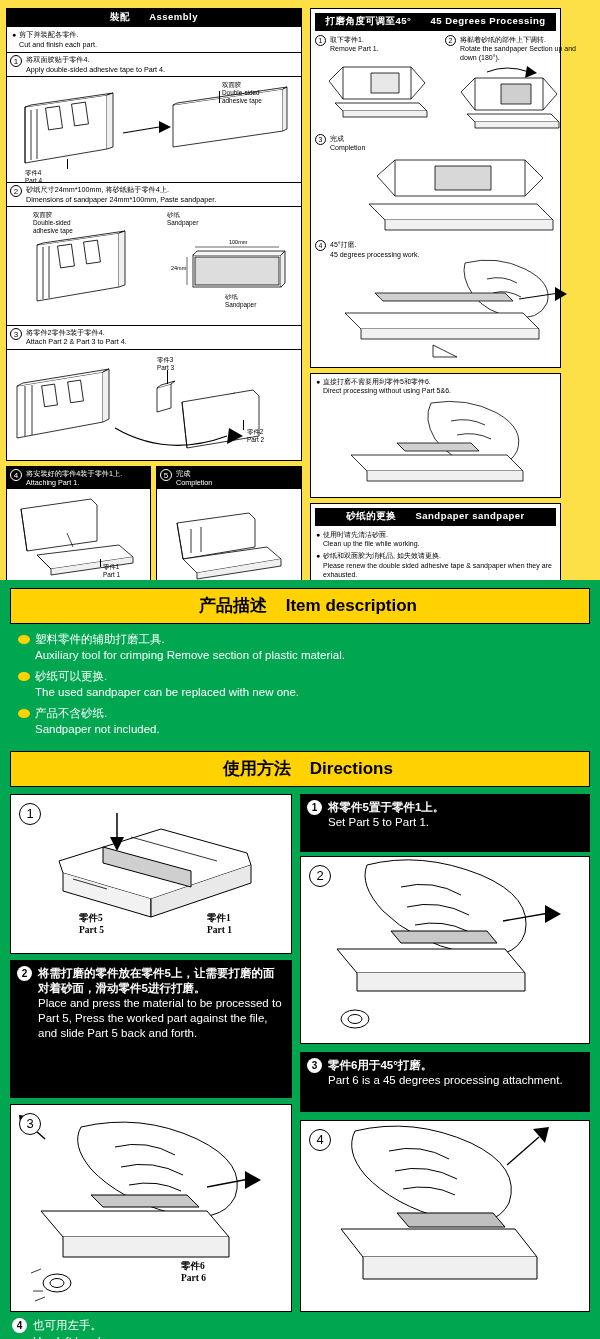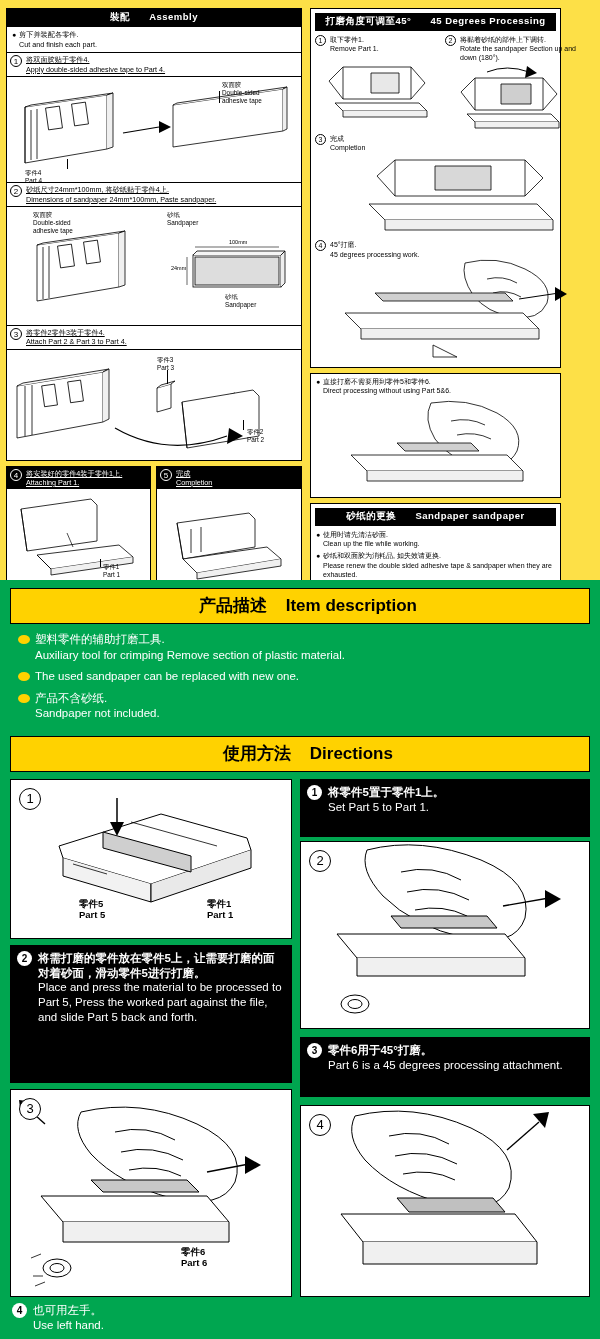--- a/index.html
+++ b/index.html
@@ -92,21 +92,21 @@
     line-height: 11px;
     margin-right: 4px;
     background: #fff;
     color: #000;
   }
   .num.on-black {
     border-color: #fff;
     background: #000;
     color: #fff;
   }
-  .step-txt { flex: 1 1 auto; text-decoration: underline; }
+  .step-txt { flex: 1 1 auto; }
   .art {
     position: relative;
     background: #fff;
   }
   .label {
     position: absolute;
     font-size: 6.4px;
     line-height: 1.25;
     color: #000;
     white-space: nowrap;
@@ -219,20 +219,21 @@
     background: #fff;
     z-index: 5;
   }
   .artlabel {
     position: absolute;
     font-size: 9.5px;
     line-height: 1.25;
     font-weight: bold;
     white-space: nowrap;
     z-index: 5;
+    font-family: Liberation Serif, serif;
   }
   svg { display: block; }
 </style>
 </head>
 <body>
 
 <div id="page">
 
   <div class="top-section">
 
@@ -588,20 +589,21 @@
       <div class="desc-item">
         <span class="odot"></span>
         <span class="desc-text">
           <span class="cn">塑料零件的辅助打磨工具.</span>
           <span class="en">Auxiliary tool for crimping Remove section of plastic material.</span>
         </span>
       </div>
       <div class="desc-item">
         <span class="odot"></span>
         <span class="desc-text">
+          <span class="cn">砂纸可以更换.</span>
           <span class="en">The used sandpaper can be replaced with new one.</span>
         </span>
       </div>
       <div class="desc-item">
         <span class="odot"></span>
         <span class="desc-text">
           <span class="cn">产品不含砂纸.</span>
           <span class="en">Sandpaper not included.</span>
         </span>
       </div>

